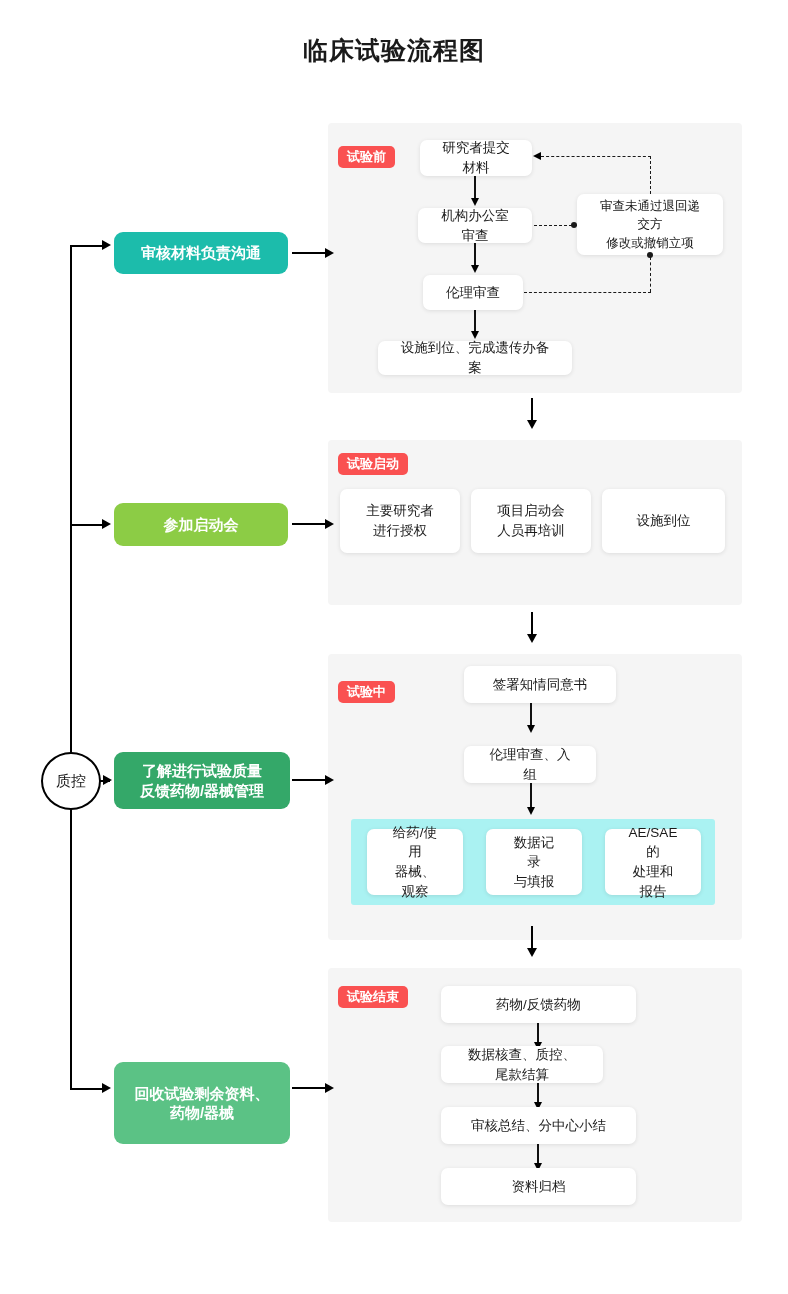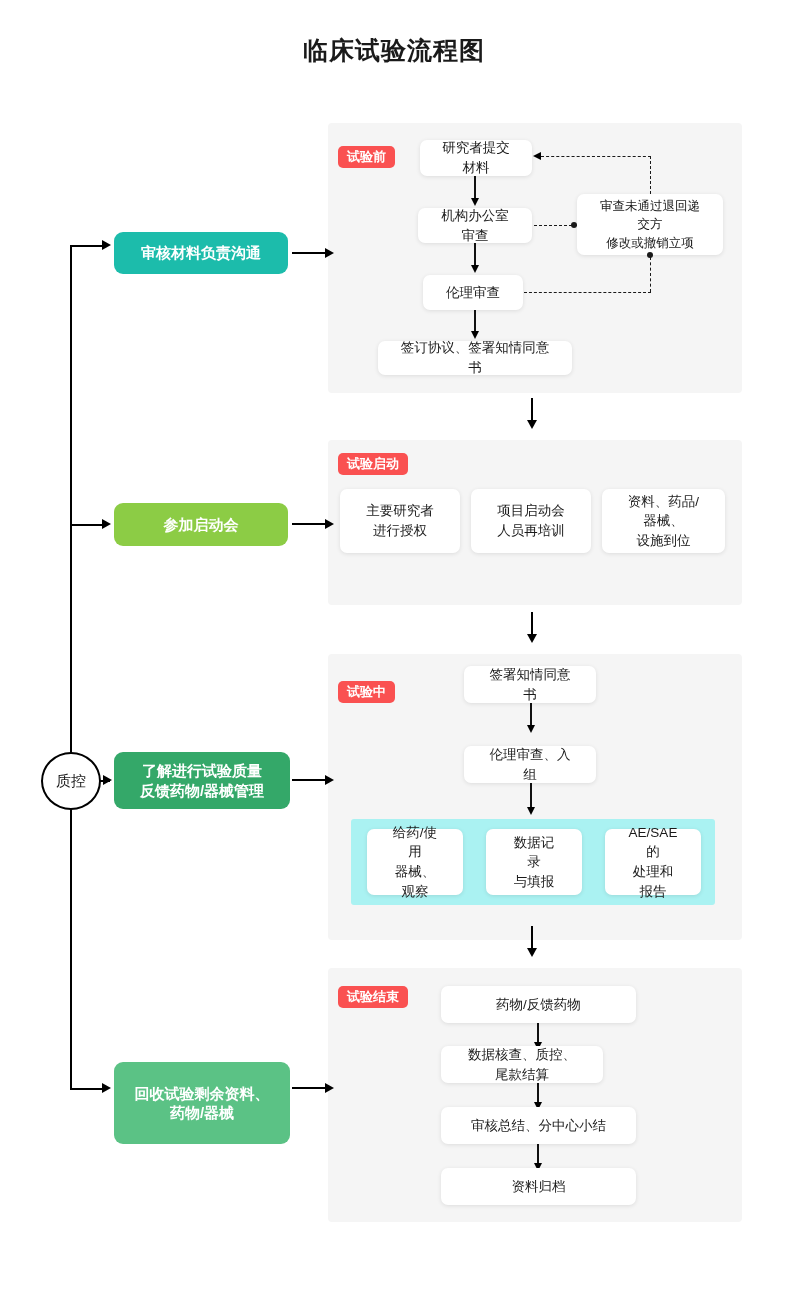--- a/index.html
+++ b/index.html
@@ -222,21 +222,21 @@
 <div class="arrow-down arrow-down-thin" style="left:471px; top:265px;"></div>
 
 <div class="node" style="left:423px; top:275px; width:100px; height:35px;">
   <span>伦理审查</span>
 </div>
 
 <div class="thin-v" style="left:474px; top:310px; height:27px;"></div>
 <div class="arrow-down arrow-down-thin" style="left:471px; top:331px;"></div>
 
 <div class="node" style="left:378px; top:341px; width:194px; height:34px;">
-  <span>签订协议、签署知情同意书</span>
+  <span>设施到位、完成遗传办备案</span>
 </div>
 
 <div class="node" style="left:577px; top:194px; width:146px; height:61px; flex-direction:column; font-size:12.5px;">
   <span>审查未通过退回递交方</span>
   <span>修改或撤销立项</span>
 </div>
 
 <div class="dash-v" style="left:650px; top:156px; height:38px;"></div>
 <div class="dash-h" style="left:541px; top:156px; width:110px;"></div>
 <div class="arrow-left arrow-left-thin" style="left:533px; top:152px;"></div>
@@ -255,30 +255,29 @@
 
 <div class="node" style="left:340px; top:489px; width:120px; height:64px; flex-direction:column;">
   <span>主要研究者</span>
   <span>进行授权</span>
 </div>
 <div class="node" style="left:471px; top:489px; width:120px; height:64px; flex-direction:column;">
   <span>项目启动会</span>
   <span>人员再培训</span>
 </div>
 <div class="node" style="left:602px; top:489px; width:123px; height:64px; flex-direction:column;">
-  <span>资料、药品/器械、</span>
   <span>设施到位</span>
 </div>
 
 <div class="line-v" style="left:531px; top:612px; height:28px;"></div>
 <div class="arrow-down" style="left:527px; top:634px;"></div>
 
 <div class="stage-badge" style="left:338px; top:681px;">试验中</div>
 
-<div class="node" style="left:464px; top:666px; width:132px; height:37px;">
+<div class="node" style="left:464px; top:666px; width:152px; height:37px;">
   <span>签署知情同意书</span>
 </div>
 <div class="thin-v" style="left:530px; top:703px; height:28px;"></div>
 <div class="arrow-down arrow-down-thin" style="left:527px; top:725px;"></div>
 
 <div class="node" style="left:464px; top:746px; width:132px; height:37px;">
   <span>伦理审查、入组</span>
 </div>
 <div class="thin-v" style="left:530px; top:783px; height:30px;"></div>
 <div class="arrow-down arrow-down-thin" style="left:527px; top:807px;"></div>

